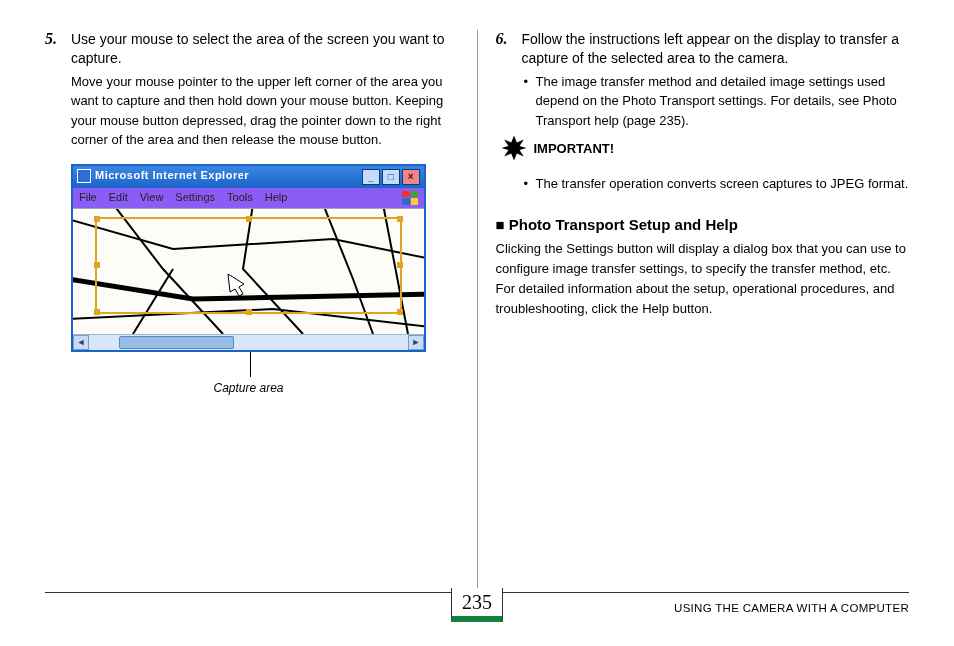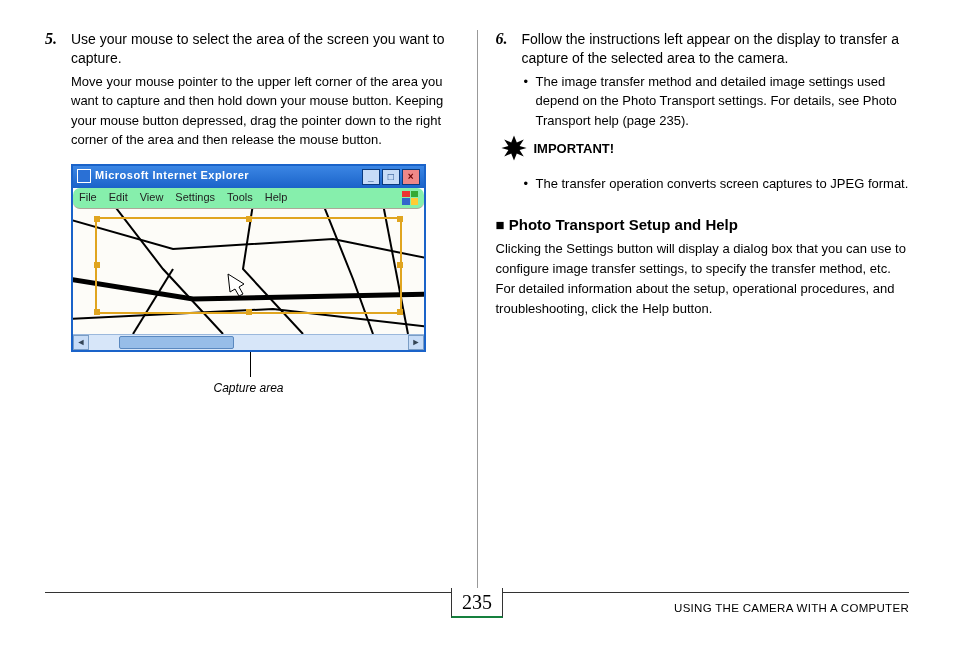--- a/index.html
+++ b/index.html
@@ -91,21 +91,21 @@
     position: absolute;
     left: 50%;
     transform: translateX(-50%);
     top: 0;
     font-size: 20px;
     font-family: Georgia, serif;
     background: #fff;
     padding: 0 10px;
     border-left: 1px solid #333;
     border-right: 1px solid #333;
-    border-bottom: 2px solid #15803d;
+    border-bottom: 6px solid #15803d;
     line-height: 28px;
   }
   .footer-text {
     position: absolute;
     right: 45px;
     top: 14px;
     font-size: 11.5px;
     letter-spacing: 0.3px;
   }
   .ie-window {
@@ -135,28 +135,27 @@
     width: 18px; height: 16px;
     background: #c7dcf7;
     border: 1px solid #0a3b7e;
     margin-left: 2px;
     display: flex; align-items: center; justify-content: center;
     font-size: 10px;
     color: #0a3b7e;
   }
   .ie-btn.close { background: #e88; color:#600;}
   .ie-menu {
-    background: #86efac;
+    background: #8b5cf6;
     display: flex;
     gap: 12px;
     padding: 3px 6px;
     border-bottom: 1px solid #aca899;
     font-size: 11px;
     color: #222;
-    border-radius: 7px;
   }
   .ie-menu-item { }
   .ie-winlogo {
     margin-left: auto;
     width: 16px; height: 14px;
     display: grid;
     grid-template-columns: 1fr 1fr;
     grid-template-rows: 1fr 1fr;
     gap: 1px;
   }

